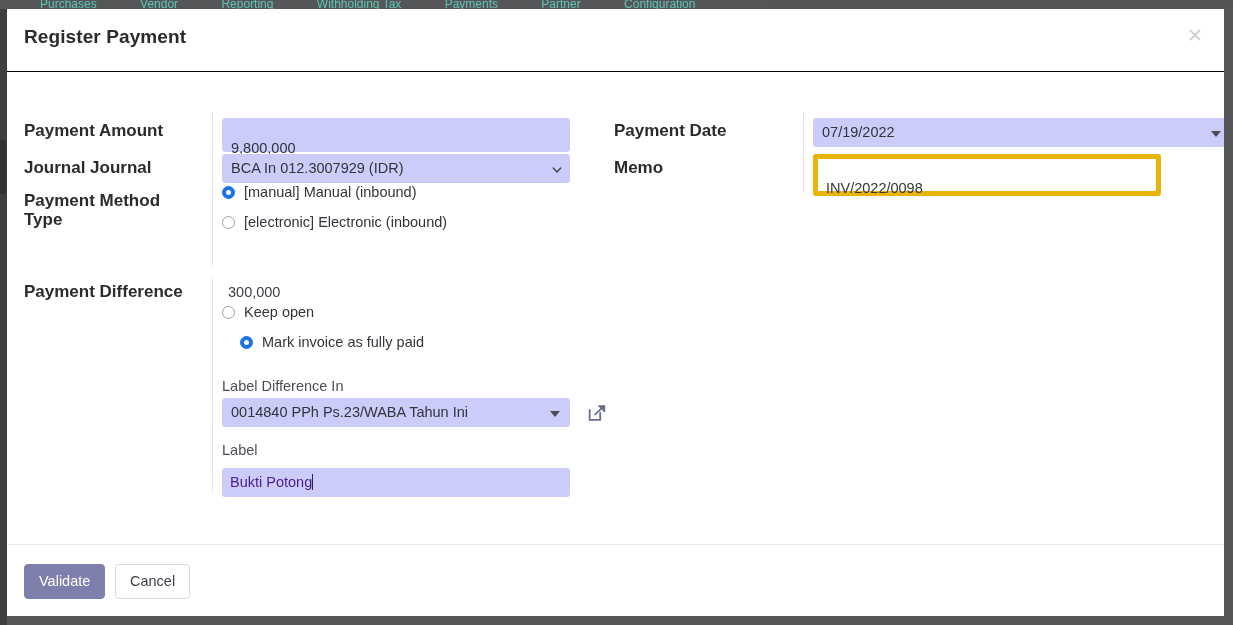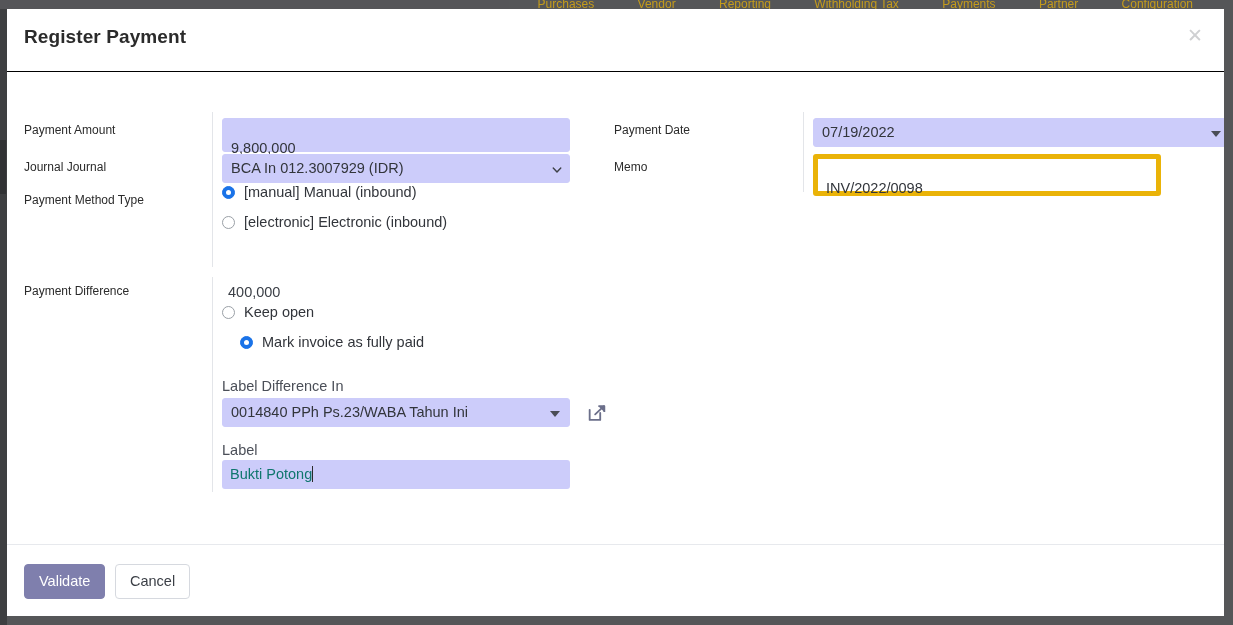--- a/index.html
+++ b/index.html
@@ -19,25 +19,24 @@
     width: 1233px; height: 625px;
     background: #555658;
   }
   .app-menubar {
     position: absolute;
     left: 0; top: 0;
     width: 1233px; height: 9px;
     background: #555658;
     overflow: hidden;
     white-space: nowrap;
-    color: #eab308;
+    color: #5eead4;
     font-size: 12px;
     line-height: 9px;
     opacity: .75;
-    text-align: right;
   }
   .app-menubar span { display: inline-block; margin-right: 40px; }
   .app-menubar span:first-child { margin-left: 40px; }
 
   .app-sidebar-sliver {
     position: absolute;
     left: 0; top: 9px;
     width: 7px; height: 616px;
     background: #3e3f41;
   }
@@ -102,22 +101,22 @@
   .modal-footer {
     position: relative;
     height: 74px;
     border-top: 1px solid #e7e9ed;
     box-sizing: border-box;
   }
 
   
   .lbl {
     position: absolute;
-    font-size: 12px;
-    font-weight: normal;
+    font-size: 17px;
+    font-weight: bold;
     color: #2b2b2b;
     line-height: 19px;
   }
   .sublbl {
     position: absolute;
     font-size: 14.5px;
     color: #4b4f58;
     line-height: 18px;
   }
   .static-val {
@@ -242,25 +241,26 @@
     vertical-align: -3px;
     margin-left: 0px;
   }
   .field-text-wrap {
     position: absolute;
     box-sizing: border-box;
     height: 29px;
     border-radius: 3px;
     background: #ccccfa;
     font-size: 14.5px;
-    color: #0f766e;
+    color: #4c1d95;
     padding: 0 8px;
     line-height: 28px;
     white-space: nowrap;
     overflow: hidden;
+    margin-top: 8px;
   }
 
   
   .btn {
     position: absolute;
     box-sizing: border-box;
     height: 35px;
     border-radius: 4px;
     font-size: 14.5px;
     font-family: "Liberation Sans", sans-serif;
@@ -339,21 +339,21 @@
     <div class="lbl" style="left:607px; top:49px;">Payment Date</div>
     <div class="selectbox" style="left:806px; top:46px; width:418px;">
       <span>07/19/2022</span>
       <span class="caret-tri"></span>
     </div>
 
     <div class="lbl" style="left:607px; top:86px;">Memo</div>
     <div class="field plain" style="left:806px; top:82px; width:348px;">INV/2022/0098</div>
 
     <div class="lbl" style="left:17px; top:210px;">Payment Difference</div>
-    <div class="static-val" style="left:221px; top:211px;">400,000</div>
+    <div class="static-val" style="left:221px; top:211px;">300,000</div>
 
     <div class="radio-row" style="left:215px; top:232px;">
       <span class="radio"></span>
       <span class="radio-label">Keep open</span>
     </div>
 
     <div class="radio-row" style="left:233px; top:262px;">
       <span class="radio on"></span>
       <span class="radio-label">Mark invoice as fully paid</span>
     </div>

